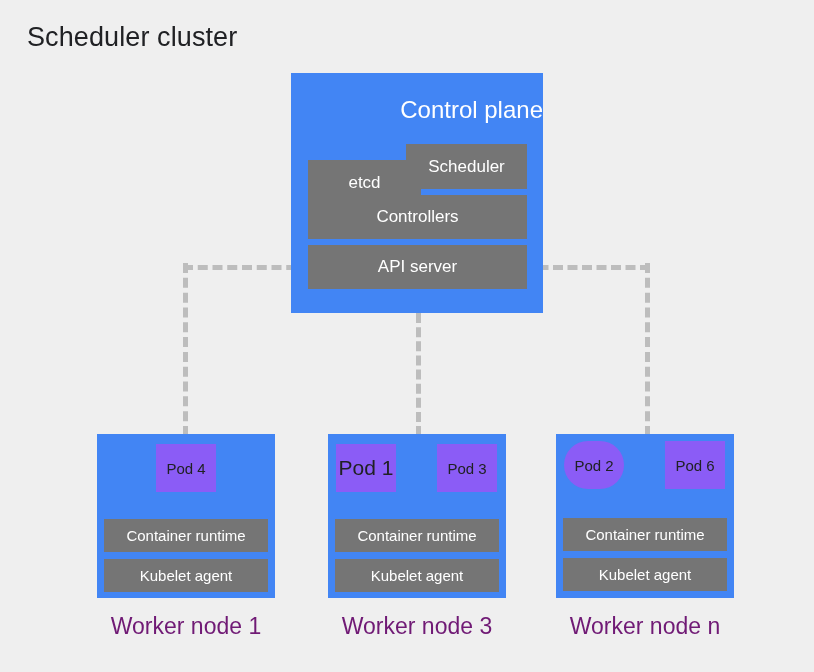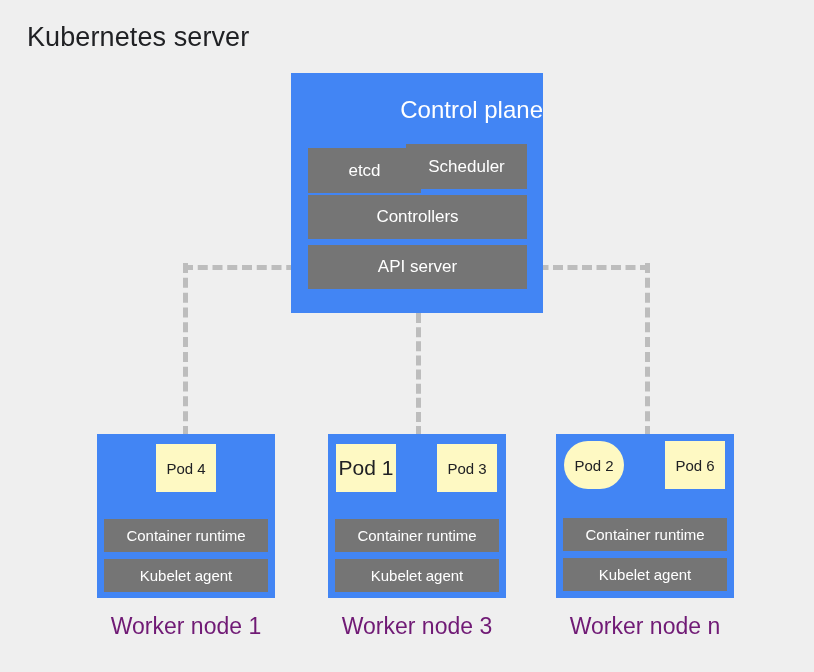--- a/index.html
+++ b/index.html
@@ -45,21 +45,21 @@
     display: flex;
     align-items: center;
     justify-content: center;
     box-sizing: border-box;
     white-space: nowrap;
   }
 
   
   .pod-box {
     position: absolute;
-    background: #fef9c3;
+    background: #8b5cf6;
     color: #202124;
     display: flex;
     align-items: center;
     justify-content: center;
     box-sizing: border-box;
     white-space: nowrap;
   }
 
   
   #control-plane {
@@ -71,21 +71,21 @@
   .cp-title {
     position: absolute;
     left: 0;
     top: 23px;
     width: 252px;
     text-align: right;
     color: #ffffff;
     font-size: 24px;
     white-space: nowrap;
   }
-  .cp-etcd      { left: 308px; top: 148px; width:  113px; height: 45px; font-size: 17px; }
+  .cp-etcd      { left: 308px; top: 160px; width:  113px; height: 45px; font-size: 17px; }
   .cp-scheduler { left: 406px; top: 144px; width: 121px; height: 45px; font-size: 17px; }
   .cp-controllers { left: 308px; top: 195px; width: 219px; height: 44px; font-size: 17px; }
   .cp-apiserver   { left: 308px; top: 245px; width: 219px; height: 44px; font-size: 17px; }
 
   
   .worker-node { width: 178px; height: 164px; top: 434px; }
   #worker-node-1 { left:  97px; }
   #worker-node-2 { left: 328px; }
   #worker-node-3 { left: 556px; }
 
@@ -139,21 +139,21 @@
   #conn-mid-v   { left: 416px; top: 313px; height: 123px; }
   
   #conn-right-h { left: 524px; top: 265px; width: 126px; }
   #conn-right-v { left: 645px; top: 263px; height: 173px; }
 </style>
 </head>
 <body>
 
 <div id="canvas">
 
-  <div class="diagram-title">Kubernetes server</div>
+  <div class="diagram-title">Scheduler cluster</div>
 
   <div class="conn-h" id="conn-left-h"></div>
   <div class="conn-v" id="conn-left-v"></div>
   <div class="conn-v" id="conn-mid-v"></div>
   <div class="conn-h" id="conn-right-h"></div>
   <div class="conn-v" id="conn-right-v"></div>
 
   <div class="blue-box" id="control-plane">
     <div class="cp-title">Control plane</div>
   </div>

